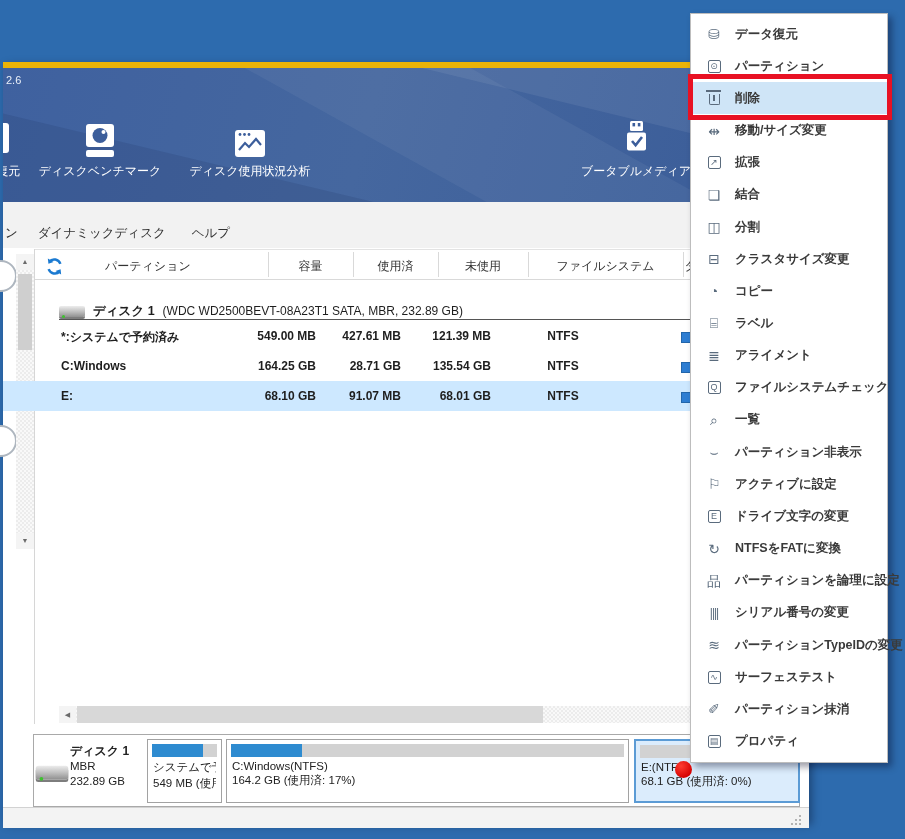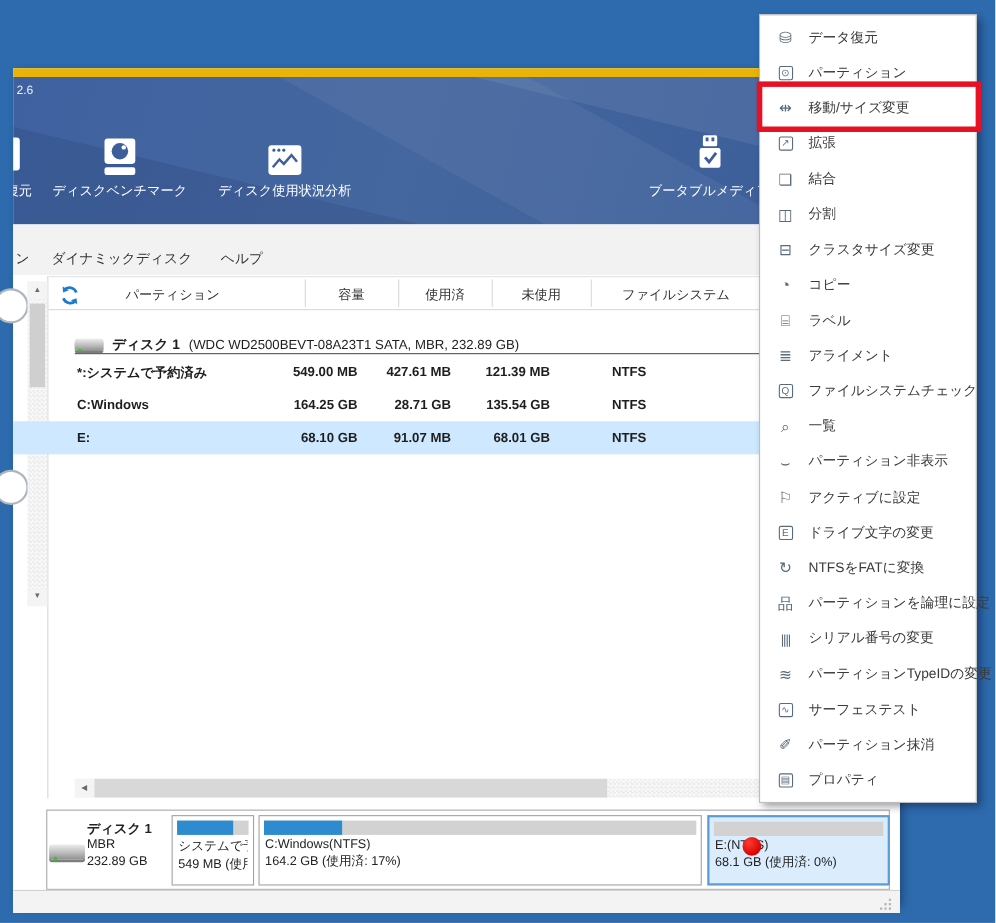--- a/index.html
+++ b/index.html
@@ -1,22 +1,22 @@
 <!DOCTYPE html>
 <html><head>
 <meta charset="utf-8">
 <style>
   * { margin:0; padding:0; box-sizing:border-box; }
   html,body { width:905px; height:839px; overflow:hidden;
     font-family:"Liberation Sans","DejaVu Sans",sans-serif; }
   .desktop { position:relative; width:905px; height:839px; background:#2d6bae; }
 
   
-  .app-window { position:absolute; left:12px; top:62px; width:806px; height:760px;
-    background:#fff; border-top:8px solid #eab308;
+  .app-window { position:absolute; left:3px; top:62px; width:806px; height:760px;
+    background:#fff; border-top:6px solid #eab308;
     box-shadow:3px 3px 8px rgba(0,0,20,.35); }
 
   
   .banner { position:absolute; left:0; top:0; width:100%; height:134px; overflow:hidden;
     background:linear-gradient(105deg,#3f619f 0%,#45679f 45%,#3a5c98 100%); }
   .banner .shape1 { position:absolute; inset:0; background:rgba(255,255,255,.07);
     clip-path:polygon(52% 0,100% 0,100% 70%); }
   .banner .shape2 { position:absolute; inset:0; background:rgba(10,20,60,.10);
     clip-path:polygon(0 100%,46% 100%,0 34%); }
   .banner .shape3 { position:absolute; inset:0; background:rgba(255,255,255,.05);
@@ -108,21 +108,21 @@
   
   .context-menu { position:absolute; left:690px; top:13px; width:198px;
     background:#fff; border:1px solid #bdbdbd; box-shadow:4px 4px 7px rgba(0,0,30,.38);
     padding:4px 0; z-index:100; }
   .menu-item { height:32.17px; display:flex; align-items:center; padding-left:14px; gap:12px; cursor:default; }
   .menu-item.hl { background:#cfe5f7; }
   .mi { width:18px; flex:0 0 18px; font-size:14px; color:#5a6b7d; text-align:center; line-height:1; }
   .mi.boxed { flex:0 0 13px; width:13px; height:13px; margin:0 2.5px; border:1.2px solid #5a6b7d;
     border-radius:2px; font-size:9px; display:flex; align-items:center; justify-content:center; }
   .mi.serial { letter-spacing:-1px; font-size:12px; }
-  .ml { font-size:12.5px; color:#3a3a3a; white-space:nowrap; }
+  .ml { font-size:12.5px; color:#3a3a3a; white-space:nowrap;font-weight:bold; }
   .trash { position:relative; display:inline-block; width:11px; height:11px; margin-top:4px;
     border:1.5px solid #5a6b7d; border-top:none; border-radius:0 0 2px 2px; }
   .trash::before { content:''; position:absolute; top:-4px; left:-3.5px; width:15px; height:1.8px; background:#5a6b7d; }
   .trash::after { content:''; position:absolute; top:1.5px; left:3.5px; width:1.5px; height:5.5px; background:#5a6b7d; }
 
   .red-box { position:absolute; left:688px; top:74px; width:204px; height:46px;
     border:5px solid #e81123; z-index:200; }
   .red-dot { position:absolute; left:675px; top:761px; width:17px; height:17px; border-radius:50%;
     background:radial-gradient(circle at 35% 30%,#ff3b30,#d40000 75%); z-index:300; }
 </style>
@@ -310,20 +310,24 @@
 
   <div class="context-menu" id="ctx-menu">
       <div class="menu-item">
         <span class="mi">⛁</span>
         <span class="ml">データ復元</span>
       </div>
       <div class="menu-item">
         <span class="mi boxed">⊙</span>
         <span class="ml">パーティション</span>
       </div>
+      <div class="menu-item hl">
+        <span class="mi"><span class="trash"></span></span>
+        <span class="ml">削除</span>
+      </div>
       <div class="menu-item">
         <span class="mi">⇹</span>
         <span class="ml">移動/サイズ変更</span>
       </div>
       <div class="menu-item">
         <span class="mi boxed">↗</span>
         <span class="ml">拡張</span>
       </div>
       <div class="menu-item">
         <span class="mi">❏</span>

